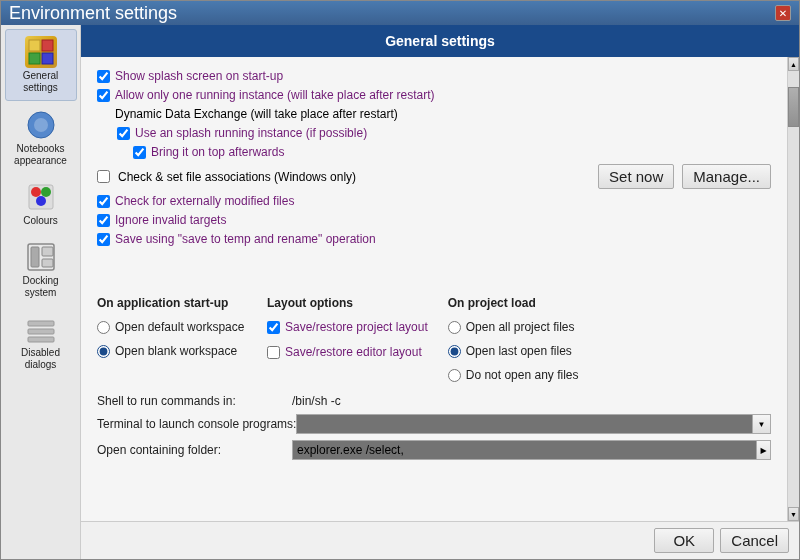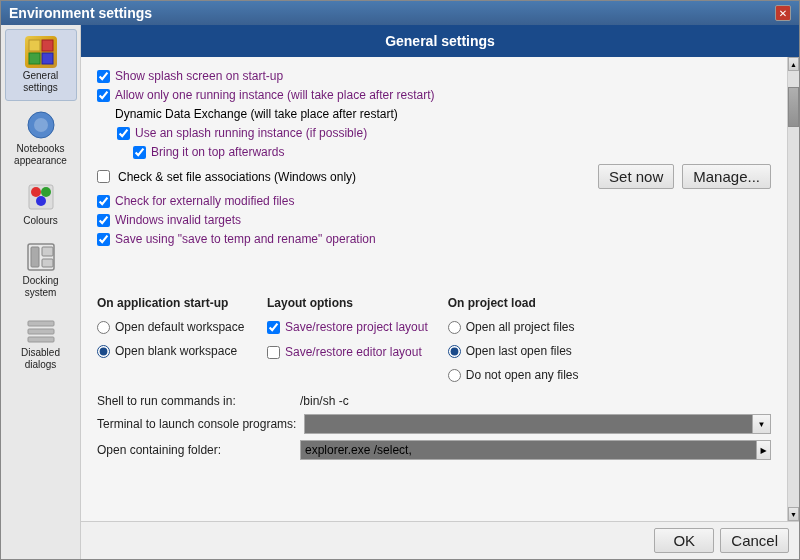--- a/index.html
+++ b/index.html
@@ -27,22 +27,22 @@
       background: linear-gradient(to bottom, #4a7aaf, #3a6090);
       color: white;
       padding: 4px 8px;
       display: flex;
       align-items: center;
       justify-content: space-between;
       height: 24px;
       flex-shrink: 0;
     }
     .title-bar-text {
-      font-size: 14px;
-      font-weight: bold;
+      font-size: 18px;
+      font-weight: normal;
     }
     .title-bar-close {
       width: 16px;
       height: 16px;
       background: #c0392b;
       border: 1px solid #999;
       cursor: pointer;
       display: flex;
       align-items: center;
       justify-content: center;
@@ -180,21 +180,20 @@
       accent-color: #1a4a8a;
     }
     .radio-row label {
       cursor: pointer;
       color: #222;
     }
     .field-row {
       display: flex;
       align-items: center;
       margin-bottom: 6px;
-      gap: 8px;
     }
     .field-label {
       min-width: 195px;
       color: #222;
       font-size: 12px;
     }
     .field-value {
       color: #222;
       font-size: 12px;
     }
@@ -398,21 +397,21 @@
             <button class="btn">Manage...</button>
           </div>
 
           <div class="checkbox-row">
             <input type="checkbox" id="cb_ext" checked="" style="">
             <label for="cb_ext">Check for externally modified files</label>
           </div>
 
           <div class="checkbox-row">
             <input type="checkbox" id="cb_ignore" checked="" style="">
-            <label for="cb_ignore">Windows invalid targets</label>
+            <label for="cb_ignore">Ignore invalid targets</label>
           </div>
 
           <div class="checkbox-row">
             <input type="checkbox" id="cb_save" checked="" style="">
             <label for="cb_save">Save using "save to temp and rename" operation</label>
           </div>
 
           <div class="three-columns">
 
             <div class="col" style="min-width:150px;">

